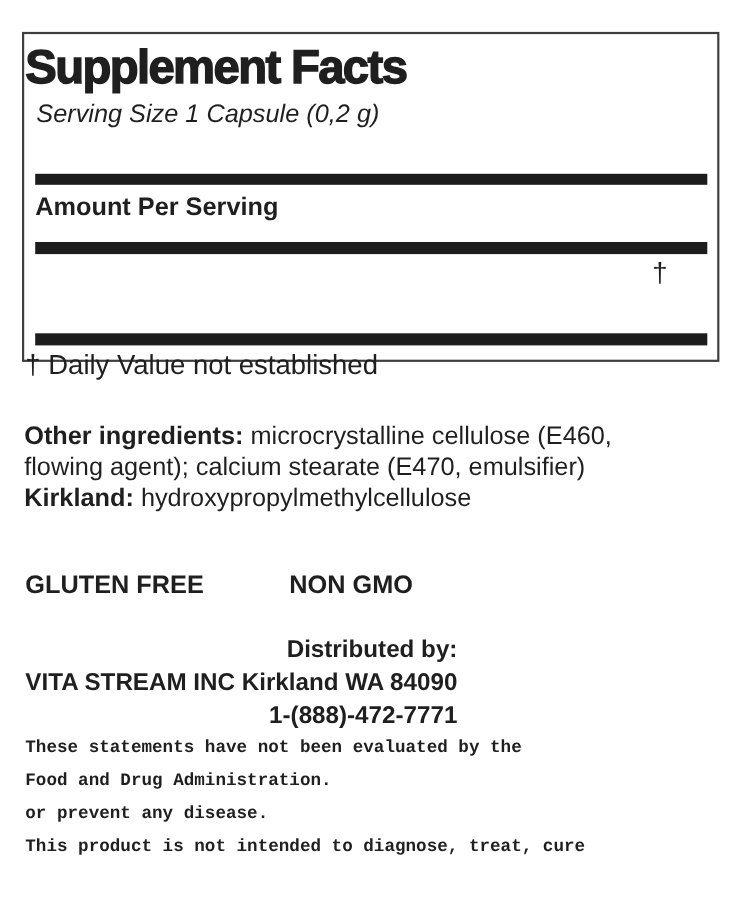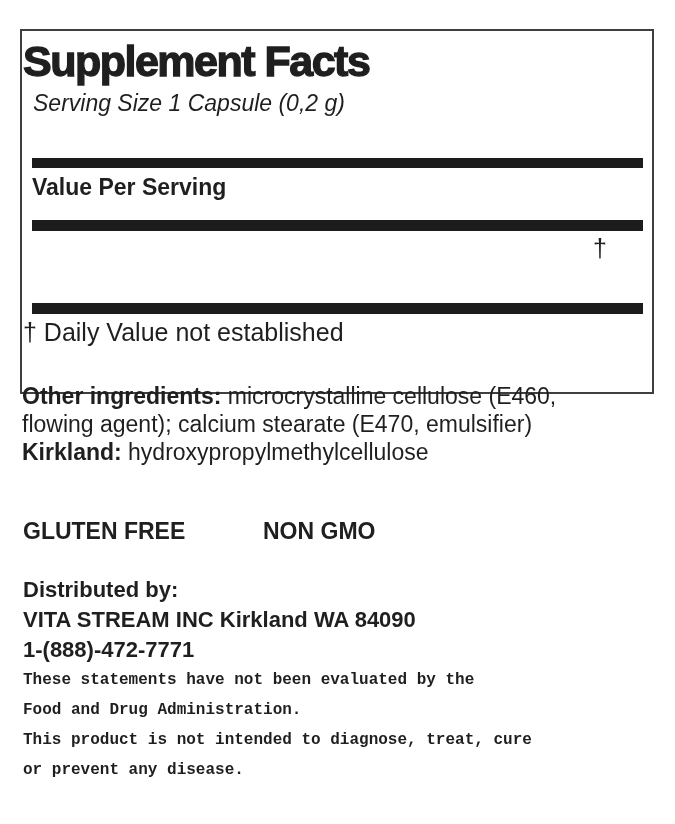--- a/index.html
+++ b/index.html
@@ -6,21 +6,21 @@
     --bg:#ffffff; --text:#1f1f1f; --bar:#1c1c1c; --border:#3f3f3f;
   }
   *{margin:0;padding:0;box-sizing:border-box;}
   html,body{background:var(--bg);}
   body{
     width:675px;height:824px;position:relative;overflow:hidden;
     font-family:"Liberation Sans", sans-serif;color:var(--text);
   }
   
   .facts-box{
-    position:absolute;left:20px;top:29px;width:634px;height:365px;
+    position:absolute;left:20px;top:29px;width:634px;height:300px;
     border:2px solid var(--border);background:var(--bg);
   }
   .facts-title{
     position:absolute;left:1px;top:9px;
     font-size:43px;font-weight:700;letter-spacing:-1.5px;line-height:1;
     -webkit-text-stroke:1.3px var(--text);
     white-space:nowrap;
   }
   .serving{
     position:absolute;left:11px;top:58px;
@@ -59,38 +59,38 @@
   .badges{position:absolute;left:23px;top:517px;width:600px;height:28px;}
   .badge{
     position:absolute;top:0;
     font-size:23px;font-weight:700;line-height:28px;white-space:nowrap;text-align:center;
   }
   .badge-gluten{left:0;}
   .badge-gmo{left:240px;}
   
   .distributor{
     position:absolute;left:23px;top:575px;
-    font-size:22px;font-weight:700;line-height:30px;
+    font-size:22px;font-weight:700;line-height:30px;text-align:right;
   }
   .disclaimer{
     position:absolute;left:23px;top:665px;
     font-size:16px;font-weight:700;line-height:30px;font-family:Liberation Mono, monospace;
   }
   .distributor div,.disclaimer div{white-space:nowrap;}
 </style>
 </head>
 <body>
 
 <div class="facts-box">
   <div class="facts-title">Supplement Facts</div>
   <div class="serving">Serving Size 1 Capsule (0,2 g)</div>
 
   <div class="bar bar1"></div>
 
-  <div class="amount-heading">Value Per Serving</div>
+  <div class="amount-heading">Amount Per Serving</div>
 
   <div class="bar bar2"></div>
 
   <div class="dv-symbol">†</div>
 
   <div class="bar bar3"></div>
 
   <div class="footnote">† Daily Value not established</div>
 </div>
 
@@ -107,15 +107,15 @@
 
 <div class="distributor">
   <div>Distributed by:</div>
   <div>VITA STREAM INC Kirkland WA 84090</div>
   <div>1-(888)-472-7771</div>
 </div>
 
 <div class="disclaimer">
   <div>These statements have not been evaluated by the</div>
   <div>Food and Drug Administration.</div>
+  <div>or prevent any disease.</div>
   <div>This product is not intended to diagnose, treat, cure</div>
-  <div>or prevent any disease.</div>
 </div>
 
 </body></html>

